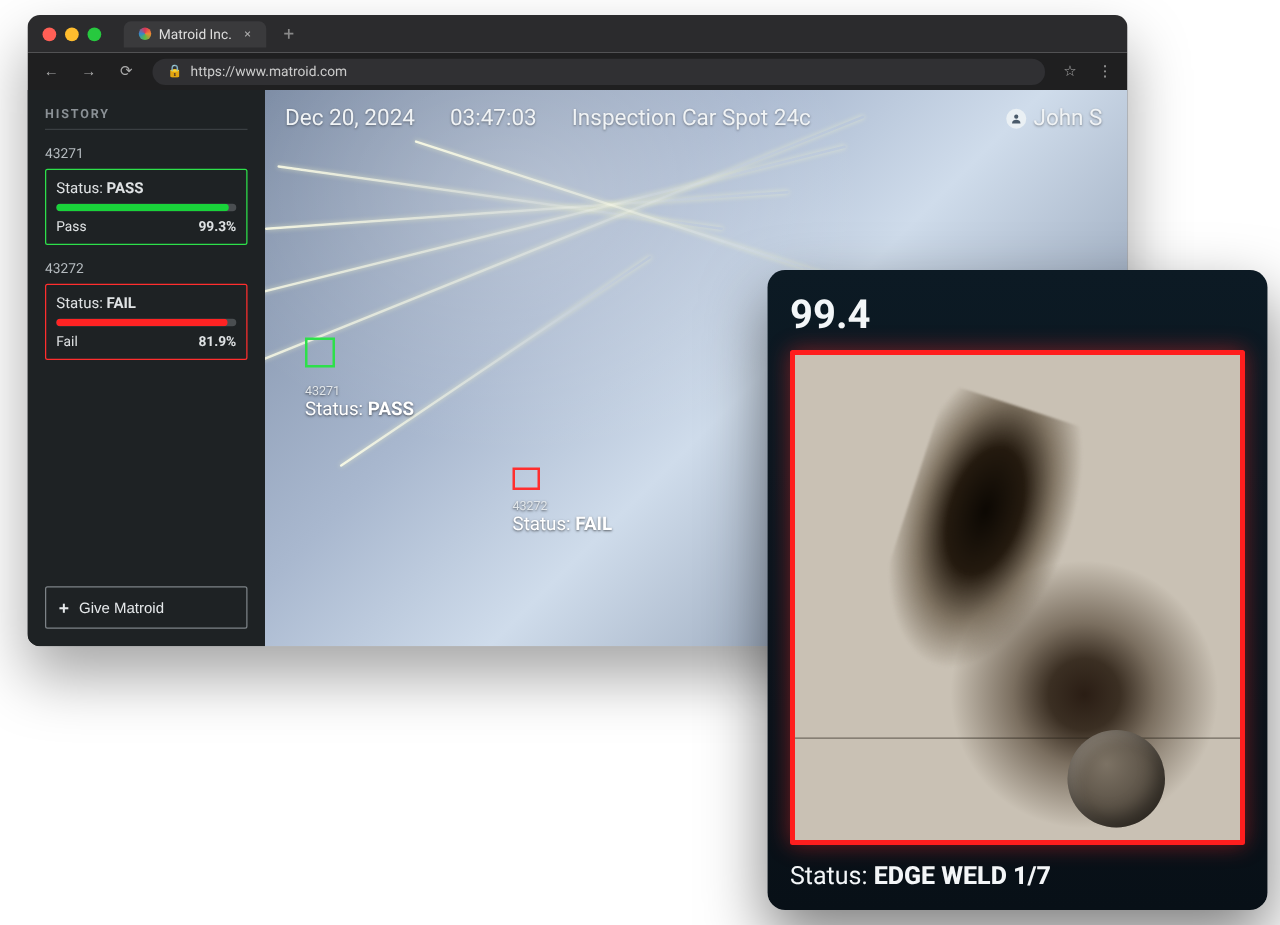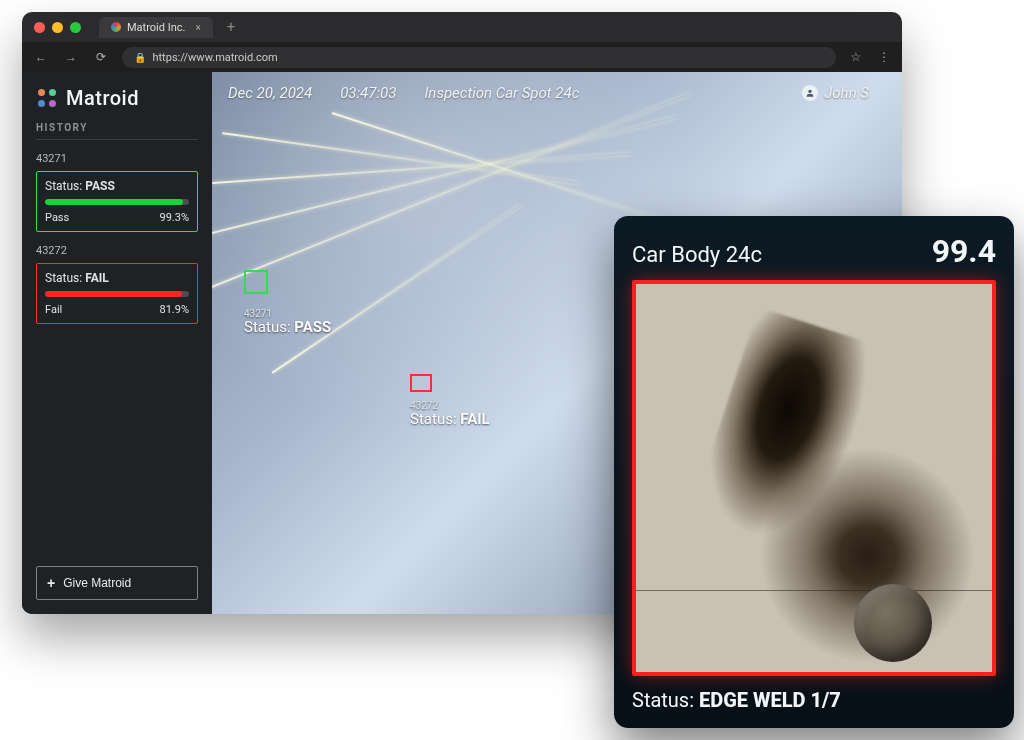--- a/index.html
+++ b/index.html
@@ -11,21 +11,21 @@
     position: relative;
     overflow: hidden;
   }
 
   
   .browser-window {
     position: absolute;
     top: 12px;
     left: 22px;
     width: 880px;
-    height: 602px;
+    height: 505px;
     background: #e5e5e5;
     border-radius: 10px;
     box-shadow: 0 24px 48px rgba(0,0,0,0.35);
     overflow: hidden;
   }
   .titlebar {
     height: 30px;
     background: #2b2b2d;
     display: flex;
     align-items: center;
@@ -104,21 +104,21 @@
   .card-id{color:#b5bbbf;font-size:11px;margin-bottom:-6px;}
   .card-status-line{font-size:12px;}
   .card-status-line .v{font-weight:700;}
   .bar-track{
     height:6px;background:#4a4e51;border-radius:3px;position:relative;overflow:hidden;
   }
   .bar-fill{height:100%;border-radius:3px;}
   .bar-fill.green{background:#19d33a;width:96%;}
   .bar-fill.red{background:#ff2323;width:95%;}
   .card-row{display:flex;justify-content:space-between;font-size:11px;}
-  .card-row .pct{font-weight:400;}
+  .card-row .pct{font-weight:700;}
 
   .stages{margin-top:6px;display:flex;flex-direction:column;gap:10px;position:relative;}
   .stage{display:flex;align-items:center;gap:10px;color:#9aa0a4;font-size:11px;}
   .stage-dot{
     width:8px;height:8px;border-radius:50%;border:1.5px solid #6b7175;background:#1e2224;
   }
   .stage.done .stage-dot{border-color:#2de04a;background:#2de04a;}
   .stage.active .stage-dot{border-color:#2de04a;}
   .stage.fail .stage-dot{border-color:#ff2e2e;}
 
@@ -147,24 +147,23 @@
   .det-box.red{border-color:#ff2e2e;}
   .det-label{
     position:absolute;color:#fff;font-size:13px;white-space:nowrap;
     text-shadow:0 1px 2px rgba(0,0,0,0.6);
   }
   .det-label .id{font-size:10px;color:#e1e6ea;display:block;margin-bottom:-1px;}
   .det-label .st{font-size:15px;} .det-label .v{font-weight:700;}
 
   
   .topbar{
-    position:absolute;top:12px;left:0;right:17px;padding:0 16px;
-    display:flex;align-items:center;gap:28px;color:#f0f3f5;font-size:15px;
+    position:absolute;top:12px;left:0;right:4px;padding:0 16px;
+    display:flex;align-items:center;gap:28px;color:#f0f3f5;font-size:18px;
     text-shadow:0 1px 2px rgba(0,0,0,0.4);
-    font-style:italic;
   }
   .topbar .spacer{flex:1;}
   .user{display:flex;align-items:center;gap:6px;justify-content:space-between;}
   .avatar-ic{
     width:16px;height:16px;border-radius:50%;background:#eaf0f4;color:#4a5a6a;
     display:flex;align-items:center;justify-content:center;font-size:10px;font-weight:700;
   }
 
   
   .popout{
@@ -231,29 +230,20 @@
       <span class="lock">🔒</span>
       <span>https://www.matroid.com</span>
     </div>
     <span class="star">☆</span>
     <span class="ham">⋮</span>
   </div>
 
   <div class="app">
 
     <aside class="sidebar">
-      <div class="logo">
-        <span class="logo-mark">
-          <span class="lm-dot lm-a"></span>
-            <span class="lm-dot lm-b"></span>
-          <span class="lm-dot lm-c"></span>
-            <span class="lm-dot lm-d"></span>
-        </span>
-        <span class="logo-text">Matroid</span>
-      </div>
 
       <div class="history-h">HISTORY</div>
 
       <div class="card-id">43271</div>
       <div class="card pass">
         <div class="card-status-line">
           <span>Status:</span>
           <span class="v">PASS</span>
         </div>
         <div class="bar-track">
@@ -316,21 +306,20 @@
           <div class="det-label" style="left: 32px; top: 236px;"><span class="id">43271</span><span class="st">Status: <span class="v">PASS</span></span></div>
           <div class="det-box red" style="left: 198px; top: 302px; width: 22px; height: 18px;"></div>
           <div class="det-label" style="left: 198px; top: 328px;"><span class="id">43272</span><span class="st">Status: <span class="v">FAIL</span></span></div>
         </div>
     </div>
   </div>
 </div>
 
 <div class="popout">
   <div class="pop-head">
-    <span>Car Body 24c</span>
     <span class="score">99.4</span>
   </div>
   <div class="pop-img">
     <div class="scorch"></div>
     <div class="seam"></div>
     <div class="weld-nub"></div>
   </div>
   <div class="pop-status">
     <span>Status:</span>
     <span class="v">EDGE WELD 1/7</span>

